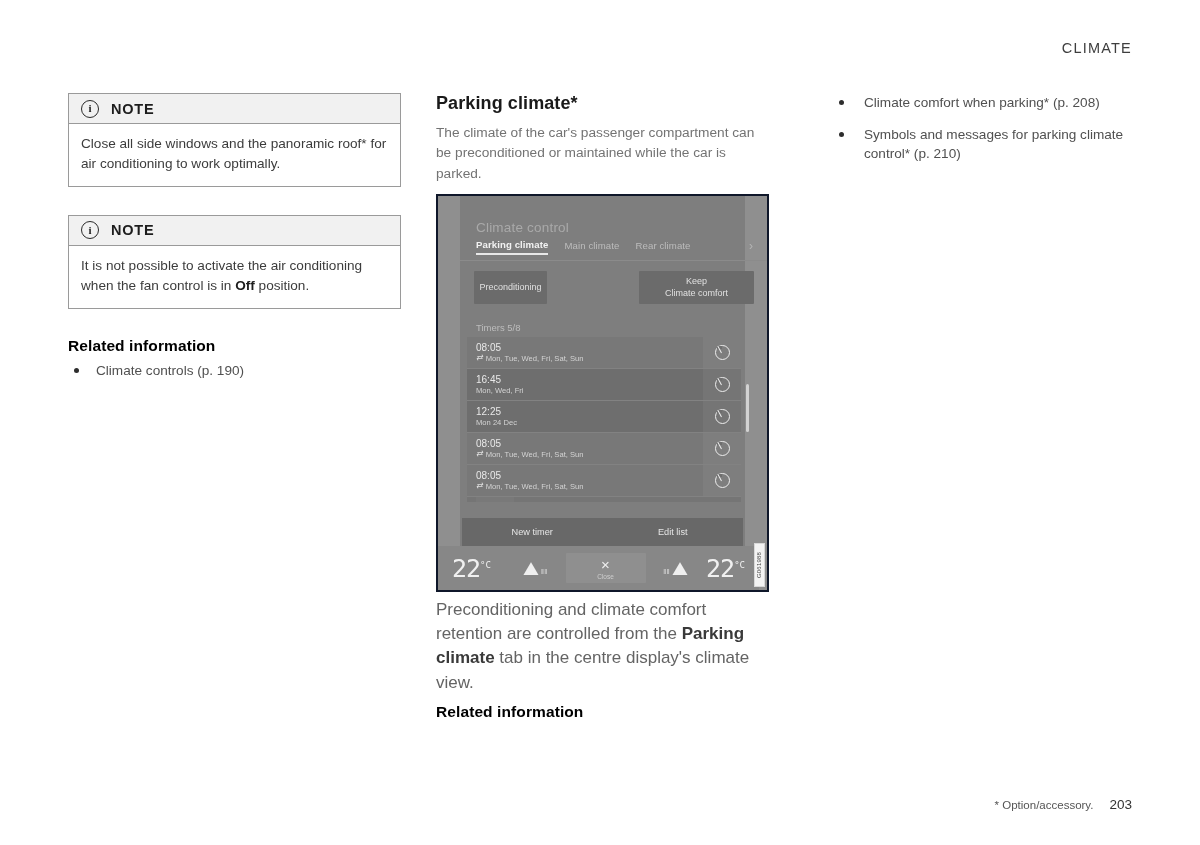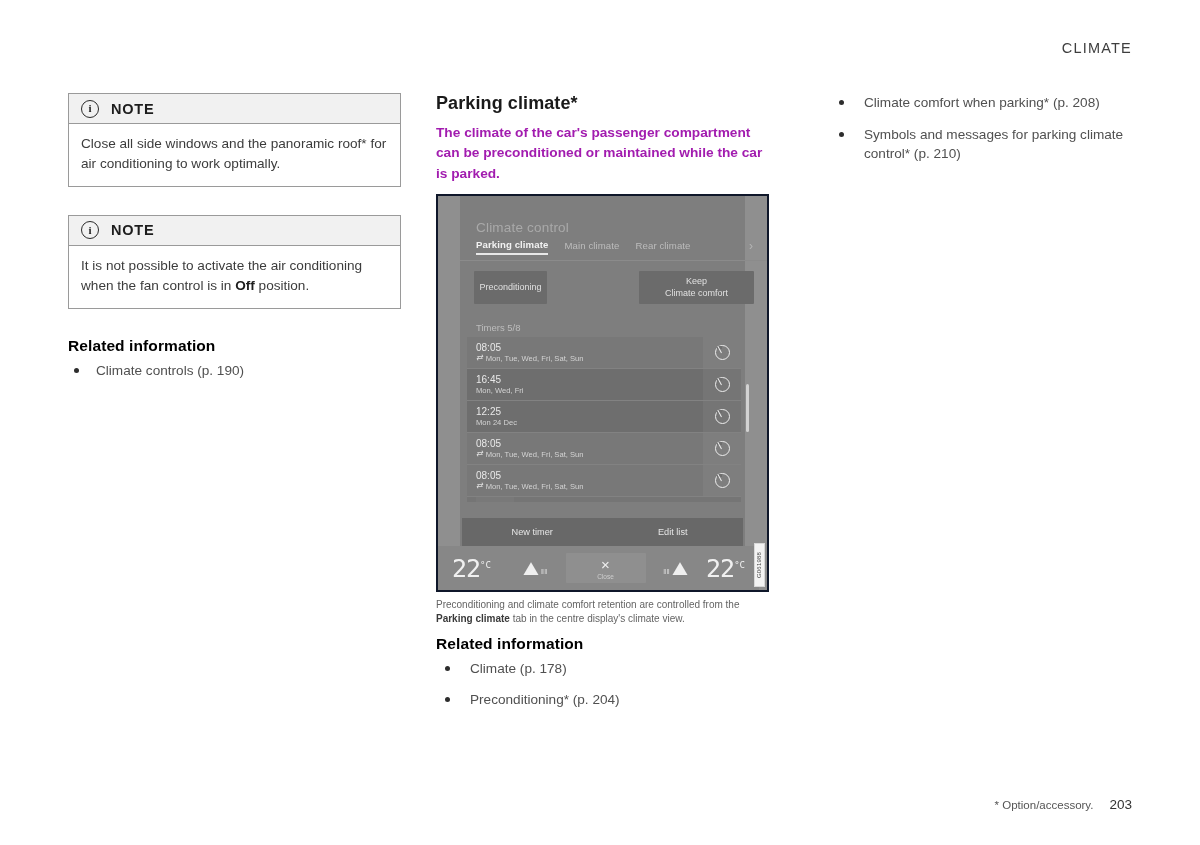--- a/index.html
+++ b/index.html
@@ -99,22 +99,21 @@
     font-size: 18px;
     font-weight: bold;
     color: #1a1a1a;
     margin: 0 0 9px 0;
     letter-spacing: 0.1px;
   }
   p.body-text {
     font-size: 13.7px;
     line-height: 1.49;
     margin: 0 0 10px 0;
-    color: #a21caf;
-    font-weight: bold;
+    color: #737373;
   }
 
   
   ul.bullets {
     list-style: none;
     margin: 0;
     padding: 0;
   }
   ul.bullets li {
     position: relative;
@@ -415,21 +414,21 @@
   }
   .img-code span {
     transform: rotate(-90deg);
     font-size: 6px;
     white-space: nowrap;
     color: #444;
     letter-spacing: 0.2px;
   }
 
   .caption {
-    font-size: 10px;
+    font-size: 17px;
     line-height: 1.42;
     color: #646464;
     margin-top: 6px;
   }
   .caption b { font-weight: bold; color: #3a3a3a; }
 
   
   .page-footer {
     position: absolute;
     bottom: 33px;
@@ -607,24 +606,20 @@
 
         <div class="img-code">
             <span>G061988</span>
           </div>
       </div>
 
       <div class="caption"><span>Preconditioning and climate comfort retention are controlled from the </span><b>Parking climate</b><span> tab in the centre display's climate view.</span></div>
     </div>
 
     <h2 class="section-title">Related information</h2>
-    <ul class="bullets spaced wide">
-      <li><span>Climate (p. 178)</span></li>
-      <li><span>Preconditioning* (p. 204)</span></li>
-    </ul>
   </div>
 
   <div class="col col-3">
     <ul class="bullets spaced wide">
       <li><span>Climate comfort when parking* (p. 208)</span></li>
       <li><span>Symbols and messages for parking climate control* (p. 210)</span></li>
     </ul>
   </div>
 
 </div>

